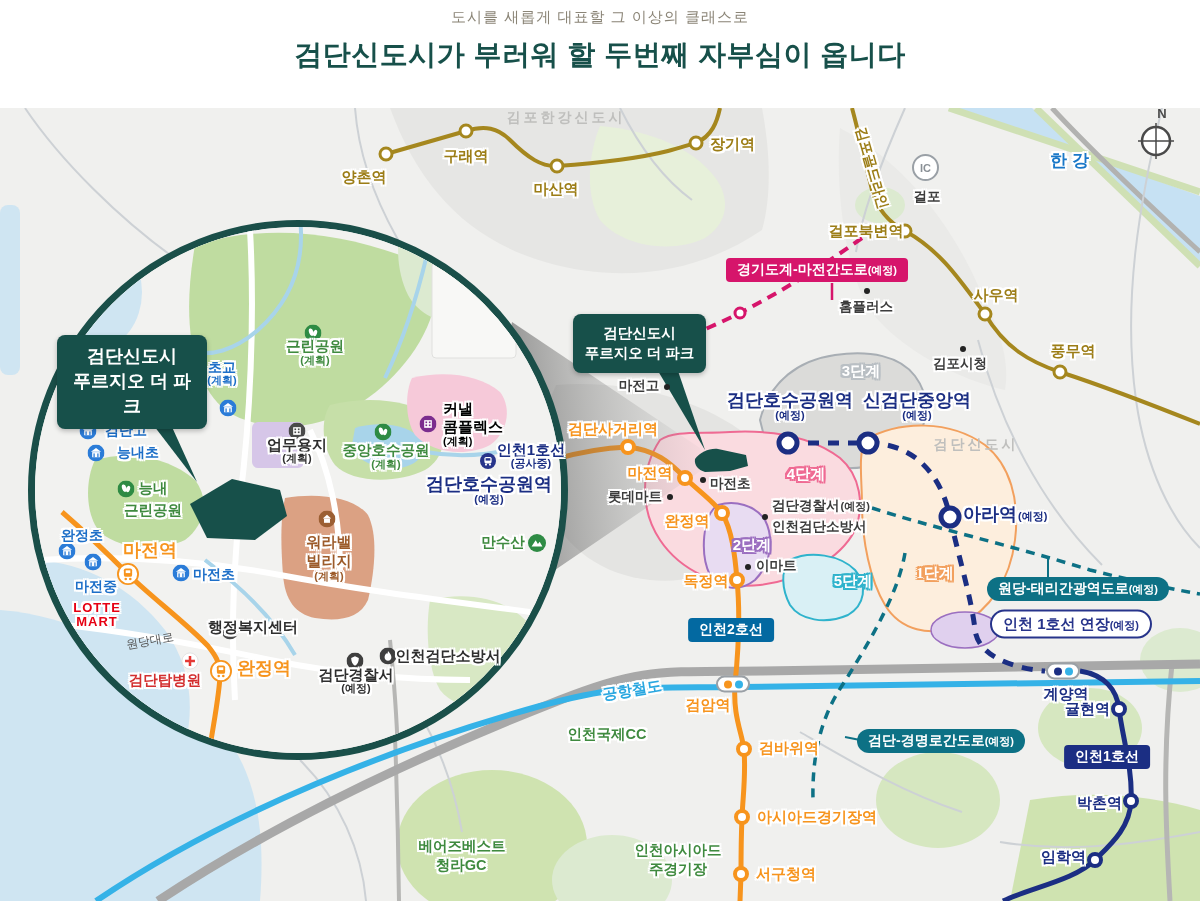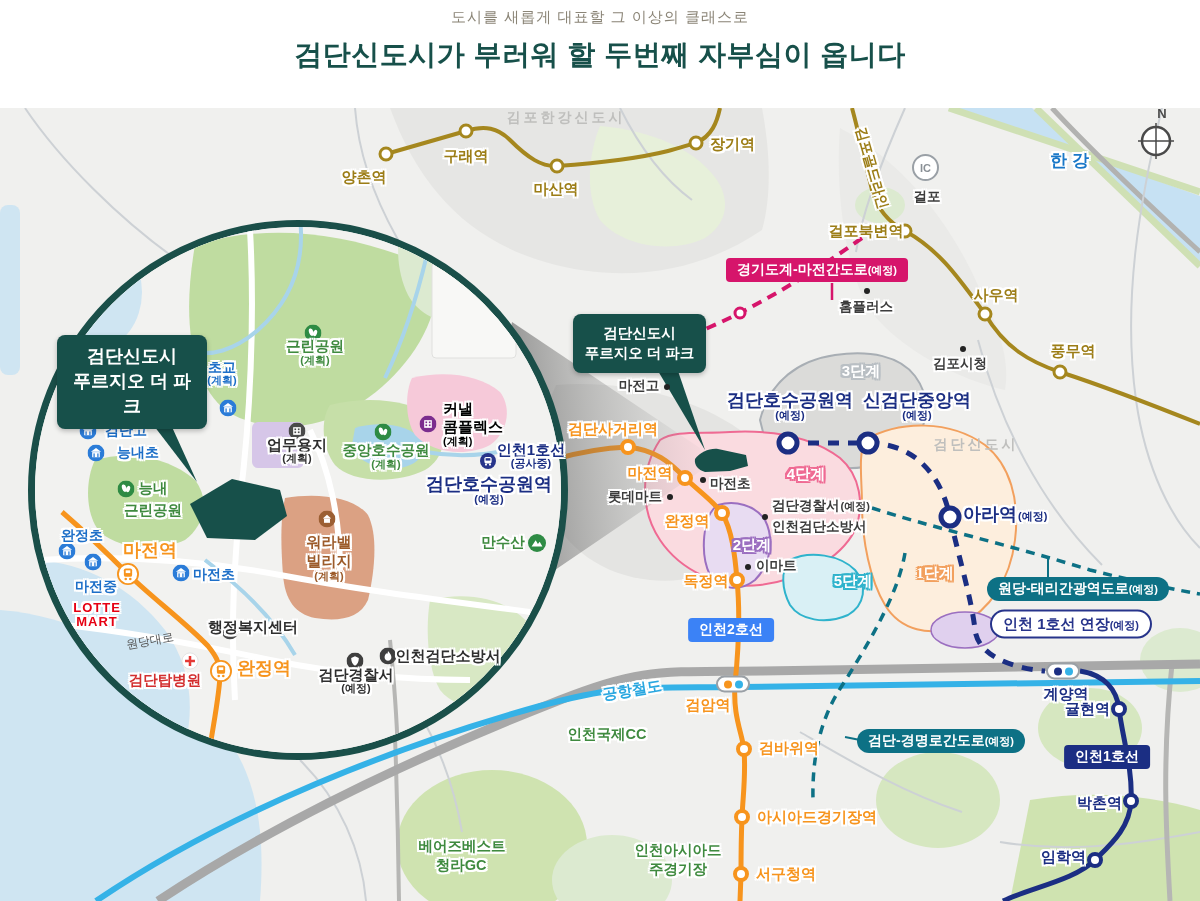--- a/index.html
+++ b/index.html
@@ -62,21 +62,21 @@
         transform:translate(-50%,-50%);display:flex;align-items:center;justify-content:center;gap:3px;box-sizing:border-box;}
   .pill i{width:8px;height:8px;border-radius:50%;display:block;}
   .icn{position:absolute;transform:translate(-50%,-50%);line-height:0;}
   
   .badge{position:absolute;transform:translate(-50%,-50%);color:#fff;font-weight:700;font-size:14px;
          padding:3px 11px;border-radius:14px;white-space:nowrap;}
   .badge .s{font-size:11px;}
   .badge.pinkbg{background:#d6156b;border-radius:4px;}
   .badge.tealbg{background:#0d7185;}
   .badge.outline{background:#fff;color:#27348b;border:2px solid #27348b;border-radius:16px;font-size:15px;}
-  .badge.orangebg{background:#3b82f6;border-radius:4px;}
+  .badge.orangebg{background:#0369a1;border-radius:4px;}
   .badge.navybg{background:#1b2e83;border-radius:4px;}
   .callout{position:absolute;background:#17504a;color:#fff;text-align:center;border-radius:8px;font-weight:800;
            padding:9px 8px;line-height:1.4;z-index:6;box-shadow:0 2px 5px rgba(0,0,0,.25);}
   #callout-inset{left:57px;top:335px;width:150px;font-size:18px;box-sizing:border-box;}
   #callout-main{left:573px;top:314px;width:133px;font-size:14.5px;box-sizing:border-box;}
   .compass{position:absolute;left:1136px;top:106px;width:52px;text-align:center;color:#4a4a4a;z-index:5;}
   .compass .n{font-size:13px;font-weight:700;}
   .icbdg{position:absolute;left:912px;top:154px;width:27px;height:27px;border-radius:50%;background:#fff;
          border:2px solid #9aa0a6;color:#8a9096;font-weight:800;font-size:11px;display:flex;align-items:center;
          justify-content:center;z-index:5;box-sizing:border-box;}

